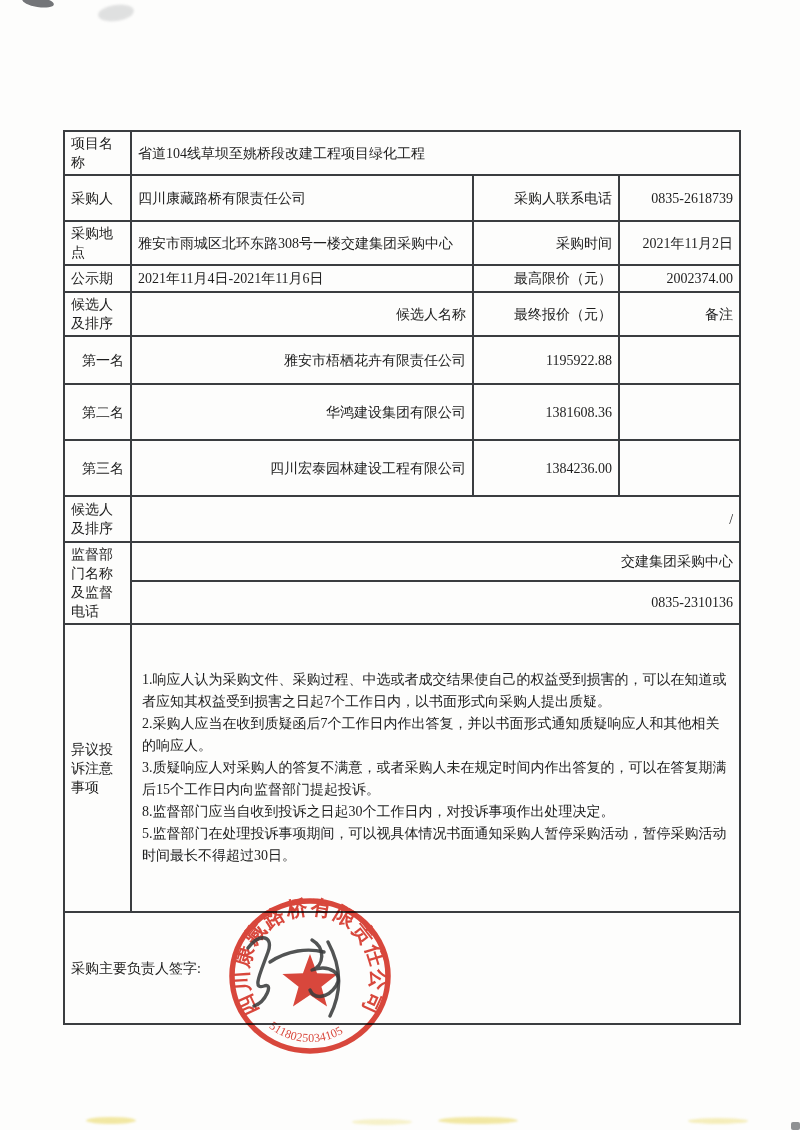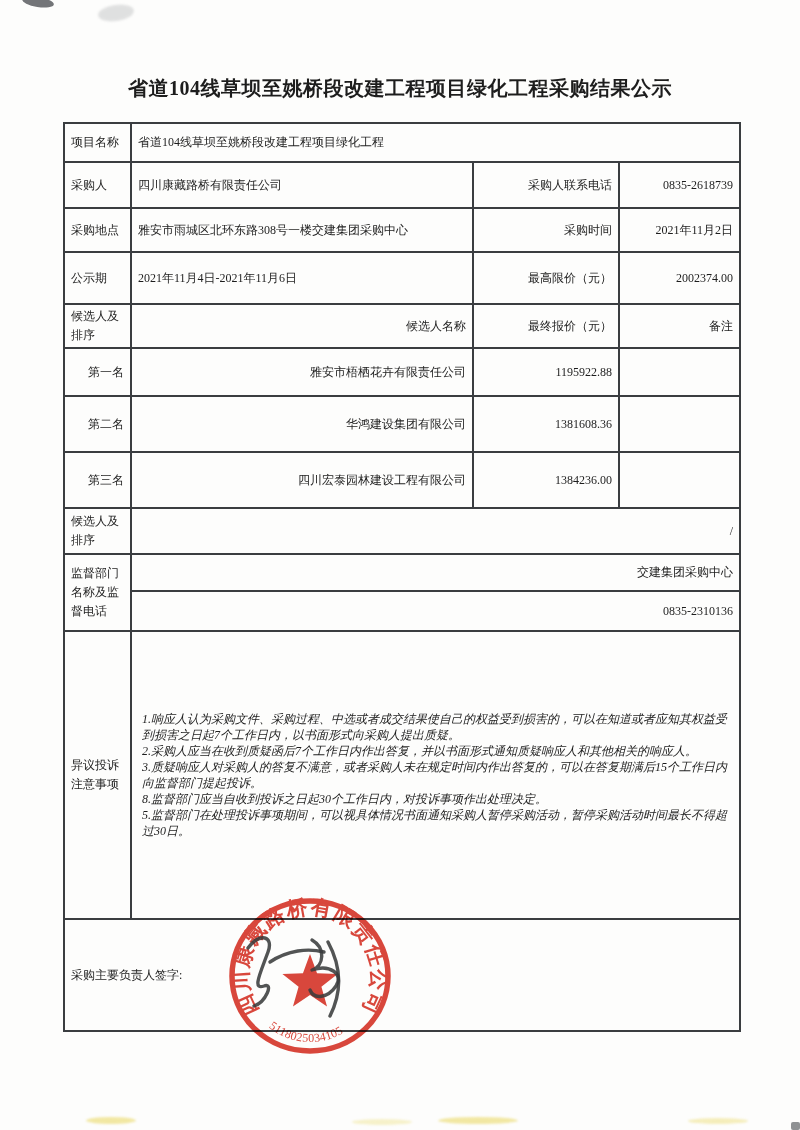--- a/index.html
+++ b/index.html
@@ -23,45 +23,44 @@
 
   .title{
     margin:76px 40px 0 40px;
     text-align:center;
     font-size:20px;line-height:24px;
     font-weight:bold;
     letter-spacing:.5px;
   }
   table.doc{
     position:absolute;
-    left:63px;top:122px;
+    left:63px;top:130px;
     border-collapse:collapse;
     table-layout:fixed;
     width:676px;
-    font-size:12px;
+    font-size:14px;
   }
   table.doc td{
     border:2px solid #3a3d40;
     padding:2px 6px;
     vertical-align:middle;
     line-height:19px;
     word-break:break-all;
   }
   td.lbl{padding:2px 3px 2px 5px;text-align:left;}
   td.rank{padding-left:7px;text-align:right;}
   td.val{text-align:left;padding-left:9px;}
   td.c{text-align:right;}
-  tr.r1{height:39px;}  tr.r2{height:46px;}  tr.r3{height:44px;}  tr.r4{height:52px;}
+  tr.r1{height:39px;}  tr.r2{height:46px;}  tr.r3{height:44px;}  tr.r4{height:27px;}
   tr.r5{height:44px;}  tr.r6{height:48px;}  tr.r7{height:56px;}  tr.r8{height:56px;}
   tr.r9{height:46px;}  tr.r10{height:37px;} tr.r11{height:40px;}
   tr.r12{height:288px;} tr.r13{height:112px;}
   .complaint{
-    line-height:16px;
+    line-height:22px;
     padding:0 4px;
-    font-style:italic;
   }
   .sign-cell{vertical-align:middle;}
   .sign-label{white-space:nowrap;}
   
   .stamp{
     position:absolute;
     left:215px;top:886px;
     width:190px;height:180px;
     z-index:5;
     mix-blend-mode:multiply;
@@ -77,21 +76,20 @@
 <div class="page">
 
   <div class="smudge a1"></div>
   <div class="smudge a2"></div>
   <div class="smudge y1"></div>
   <div class="smudge y2"></div>
   <div class="smudge y3"></div>
   <div class="smudge y4"></div>
   <div class="smudge y5"></div>
 
-  <h1 class="title">省道104线草坝至姚桥段改建工程项目绿化工程采购结果公示</h1>
 
   <table class="doc">
     <colgroup>
       <col style="width:67px">
         <col style="width:342px">
         <col style="width:146px">
         <col style="width:121px">
     </colgroup>
     <tbody>
       <tr class="r1">

